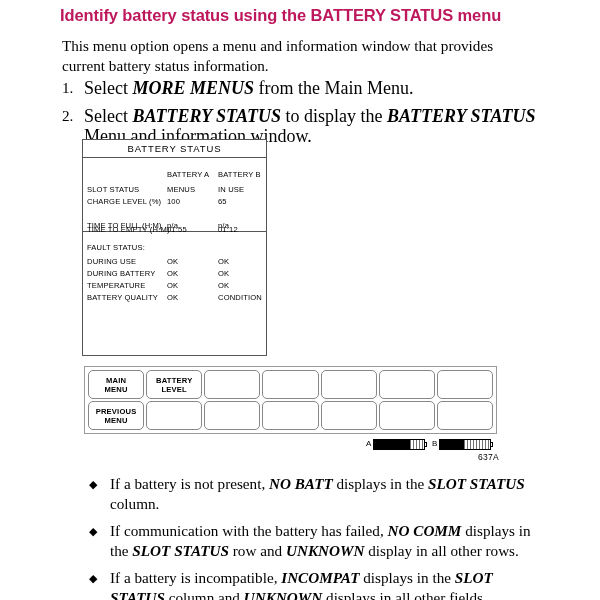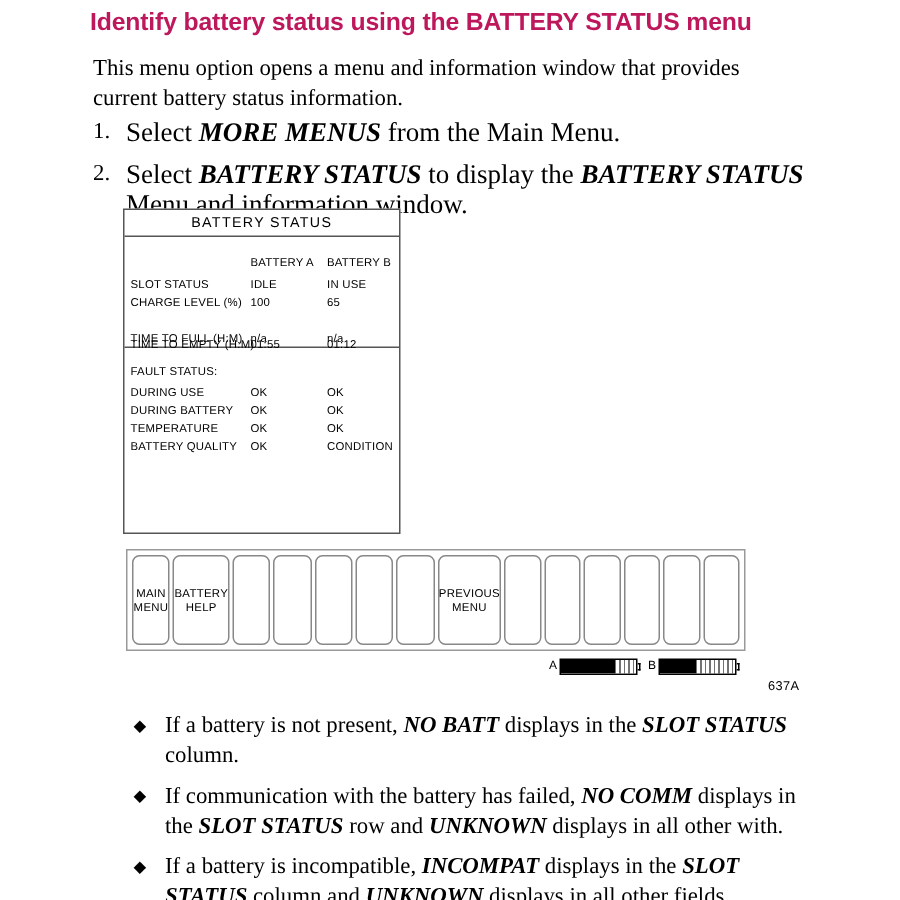--- a/index.html
+++ b/index.html
@@ -115,22 +115,23 @@
     position: absolute;
     left: 84px;
     top: 366px;
     width: 413px;
     height: 68px;
     border: 1px solid #999;
     background: #fff;
     box-sizing: border-box;
     padding: 3px;
     display: flex;
-    flex-direction: row;
+    flex-direction: column;
     gap: 2px;
+    font-weight: bold;
   }
   .softkey-row {
     display: flex;
     gap: 2px;
     flex: 1;
   }
   .softkey {
     flex: 1;
     border: 1px solid #888;
     border-radius: 5px;
@@ -202,21 +203,20 @@
     box-sizing: border-box;
     background: #fff;
   }
   .figure-id {
     position: absolute;
     left: 478px;
     top: 452px;
     font-family: "Liberation Sans", sans-serif;
     font-size: 8.5px;
     letter-spacing: 0.3px;
-    margin-left: 34px;
   }
 
   
   .bullets {
     position: absolute;
     left: 84px;
     top: 474px;
     width: 450px;
   }
   .bullet {
@@ -261,21 +261,21 @@
   <div class="display-title">BATTERY STATUS</div>
 
   <div class="display-section-a">
     <div class="drow" style="top:11px;">
       <span class="dcell-a">BATTERY A</span>
       <span class="dcell-b">BATTERY B</span>
     </div>
     <div id="status-rows-container">
         <div class="drow" style="top: 26px;">
           <span class="dcell-label">SLOT STATUS</span>
-          <span class="dcell-a">IDLE</span>
+          <span class="dcell-a">MENUS</span>
           <span class="dcell-b">IN USE</span>
         </div>
         <div class="drow" style="top: 38px;">
           <span class="dcell-label">CHARGE LEVEL (%)</span>
           <span class="dcell-a">100</span>
           <span class="dcell-b">65</span>
         </div>
         <div class="drow" style="top: 66px;">
           <span class="dcell-label">TIME TO EMPTY (H:M)</span>
           <span class="dcell-a">01:55</span>
@@ -319,21 +319,21 @@
 </div>
 
 <div class="softkey-panel">
   <div class="softkey-row" id="softkey-row-1">
       <div class="softkey">
         <span>MAIN</span>
         <span>MENU</span>
       </div>
       <div class="softkey">
         <span>BATTERY</span>
-        <span>HELP</span>
+        <span>LEVEL</span>
       </div>
       <div class="softkey">
         <span></span>
         <span></span>
       </div>
       <div class="softkey">
         <span></span>
         <span></span>
       </div>
       <div class="softkey">
@@ -401,19 +401,19 @@
   </div>
 <div class="figure-id">637A</div>
 
 <div class="bullets" id="bullets-container">
     <div class="bullet">
       <div class="bullet-marker">◆</div>
       <div class="bullet-text"><span>If a battery is not present, </span><span class="bi">NO BATT</span><span> displays in the </span><span class="bi">SLOT STATUS</span><span> column.</span></div>
     </div>
     <div class="bullet">
       <div class="bullet-marker">◆</div>
-      <div class="bullet-text"><span>If communication with the battery has failed, </span><span class="bi">NO COMM</span><span> displays in the </span><span class="bi">SLOT STATUS</span><span> row and </span><span class="bi">UNKNOWN</span><span> displays in all other with.</span></div>
+      <div class="bullet-text"><span>If communication with the battery has failed, </span><span class="bi">NO COMM</span><span> displays in the </span><span class="bi">SLOT STATUS</span><span> row and </span><span class="bi">UNKNOWN</span><span> display in all other rows.</span></div>
     </div>
     <div class="bullet">
       <div class="bullet-marker">◆</div>
       <div class="bullet-text"><span>If a battery is incompatible, </span><span class="bi">INCOMPAT</span><span> displays in the </span><span class="bi">SLOT STATUS</span><span> column and </span><span class="bi">UNKNOWN</span><span> displays in all other fields.</span></div>
     </div>
   </div>
 
 </body></html>

